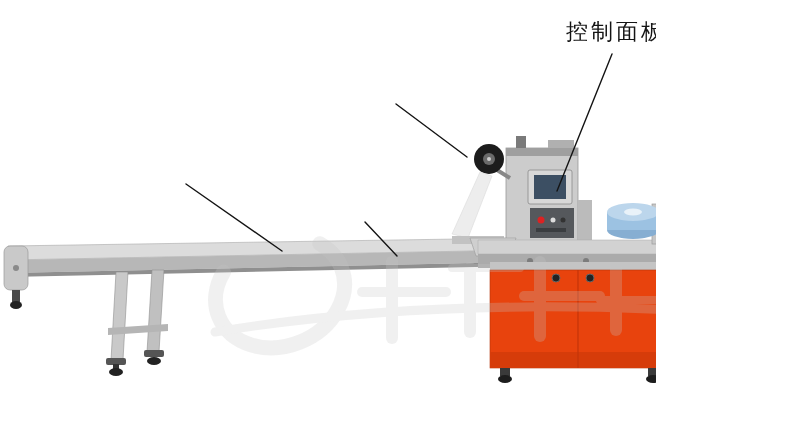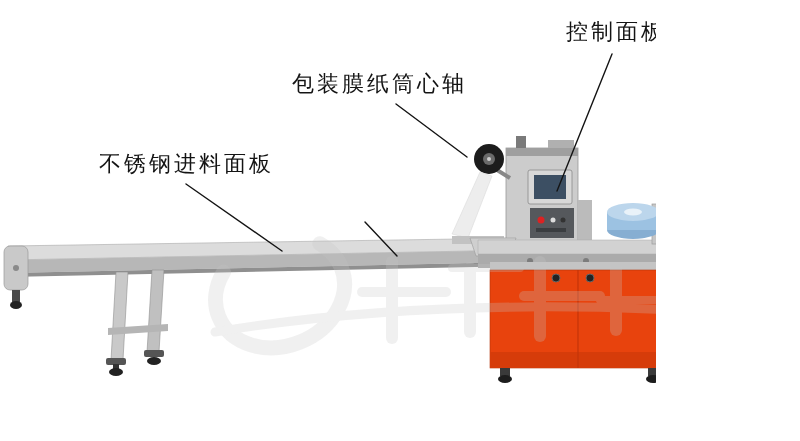--- a/index.html
+++ b/index.html
@@ -123,16 +123,14 @@
 
     <g stroke="#141414" stroke-width="1.4" stroke-linecap="round">
       <line x1="612" y1="54" x2="557" y2="191"></line>
       <line x1="396" y1="104" x2="467" y2="157"></line>
       <line x1="186" y1="184" x2="282" y2="251"></line>
       <line x1="365" y1="222" x2="397" y2="256"></line>
     </g>
   </svg>
 
   <div class="callout" style="left:566px;top:21px">控制面板</div>
-  <div class="callout" style="left:292px;top:73px">包装膜纸筒心轴</div>
-  <div class="callout" style="left:99px;top:153px">不锈钢进料面板</div>
 
 </div>
 
 </body></html>

